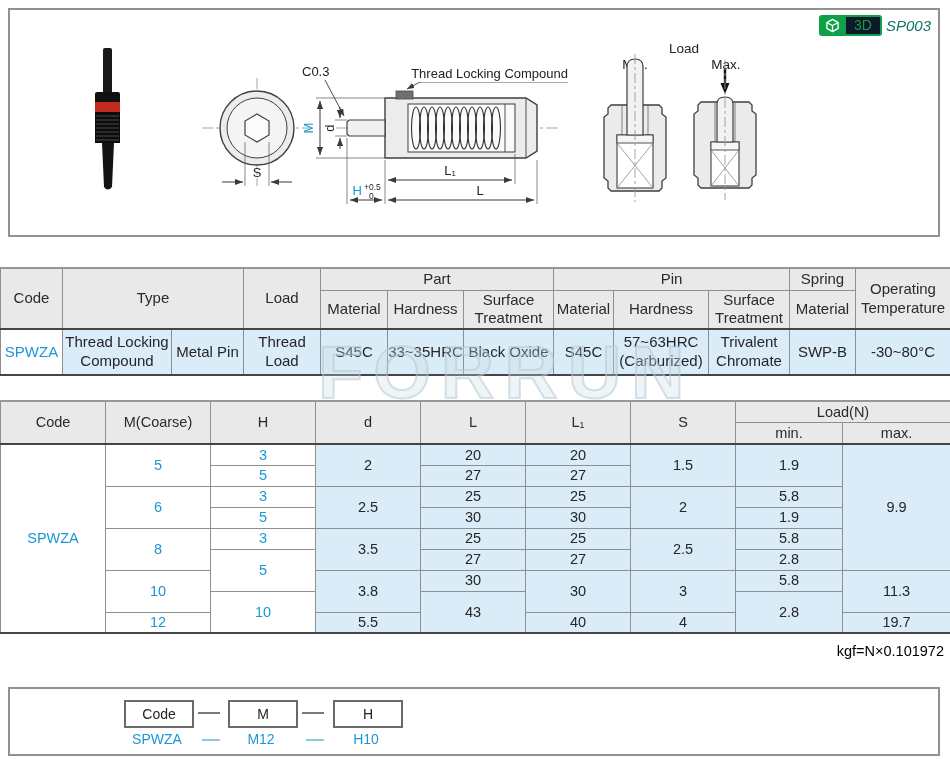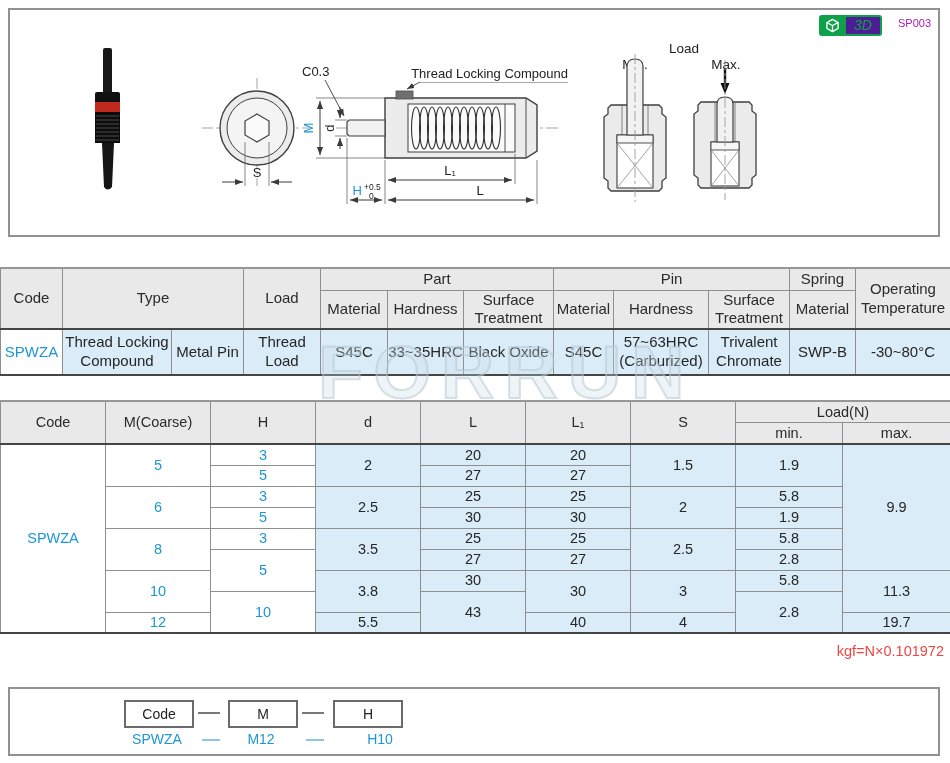--- a/index.html
+++ b/index.html
@@ -7,39 +7,39 @@
          font-family:"Liberation Sans",sans-serif;color:#262626;}
   .panel{position:absolute;background:#fff;border:2px solid #919191;}
   .drawing-panel{left:8px;top:8px;width:928px;height:225px;}
   .part-panel{left:8px;top:687px;width:928px;height:65px;}
   svg{font-family:"Liberation Sans",sans-serif;}
   
   .badge3d{position:absolute;right:56px;top:5px;height:21px;display:flex;cursor:pointer;}
   .badge-ico{width:27px;height:21px;background:#0fa04a;border-radius:3px 0 0 3px;
              display:flex;align-items:center;justify-content:center;}
   .badge-txt{width:34px;height:17px;border:2px solid #0fa04a;border-left:none;border-radius:0 3px 3px 0;
-             color:#0fa04a;font-size:14px;text-align:center;line-height:17px;background:#4c1d95;font-style:italic;}
-  .sp-code{position:absolute;right:7px;top:7px;font-size:11px;color:#a21caf;}
+             color:#0fa04a;font-size:14px;text-align:center;line-height:17px;background:#0f172a;}
+  .sp-code{position:absolute;right:7px;top:7px;font-size:15px;color:#0f766e;font-style:italic;}
   
   table{position:absolute;border-collapse:collapse;table-layout:fixed;}
   th,td{border:1px solid #8f8f8f;padding:0;text-align:center;vertical-align:middle;
         font-weight:normal;font-size:15px;line-height:1.25;overflow:hidden;}
   .hdr{background:#e9e9e9;color:#2b2b2b;}
   .hb{border-bottom:2px solid #454545;}
   .spec{left:0;top:267px;width:950px;border-top:2px solid #979797;border-bottom:2px solid #454545;}
   .spec tr.r1{height:22px;}.spec tr.r2{height:38px;border-radius:15px;}.spec tr.data{height:46px;}
   .dims{left:0;top:400px;width:950px;border-top:2px solid #979797;border-bottom:2px solid #454545;}
   .dims tr.r1{height:21px;}.dims tr.r2{height:22px;}.dims tr.data{height:21px;}
   .dims th,.dims td{font-size:14.5px;}
   .wb{background:#fff;color:#1d96d5;}
   .bb{background:#d9ecf8;color:#262626;}
   .watermark{position:absolute;left:318px;top:330px;font-size:74px;font-weight:bold;letter-spacing:10px;
              color:rgba(203,219,230,0.30);-webkit-text-stroke:2px rgba(180,200,214,0.55);
              z-index:5;pointer-events:none;user-select:none;}
-  .kgf{position:absolute;top:643px;right:6px;font-size:14.5px;color:#ef4444;padding-left:36px;}
+  .kgf{position:absolute;top:643px;right:6px;font-size:14.5px;color:#000000;padding-left:36px;}
   
   .pn-title{position:absolute;left:9px;top:12px;font-size:15.5px;font-weight:bold;color:#0d0d0d;line-height:18px;}
   .pn-box{position:absolute;top:11px;width:66px;height:24px;border:2px solid #6a6a6a;background:#fff;
           font-size:14px;color:#222;text-align:center;line-height:24px;}
   .pn-dash{position:absolute;top:23px;width:22px;height:2px;background:#787878;}
   .pn-val{position:absolute;top:42px;width:70px;font-size:14px;color:#1d96d5;text-align:center;}
   .pn-bdash{position:absolute;top:50px;width:18px;height:2px;background:#8fc6e8;}
 </style>
 </head>
 <body>
@@ -338,16 +338,16 @@
   <div class="panel part-panel">
     <div class="pn-box" style="left:114px">Code</div>
     <div class="pn-dash" style="left:188px"></div>
     <div class="pn-box" style="left:218px">M</div>
     <div class="pn-dash" style="left:292px"></div>
     <div class="pn-box" style="left:323px">H</div>
     <div class="pn-val" style="left:112px">SPWZA</div>
     <div class="pn-bdash" style="left:192px"></div>
     <div class="pn-val" style="left:216px">M12</div>
     <div class="pn-bdash" style="left:296px"></div>
-    <div class="pn-val" style="left:335px">H10</div>
+    <div class="pn-val" style="left:321px">H10</div>
   </div>
 
 </div>
 
 </body></html>

